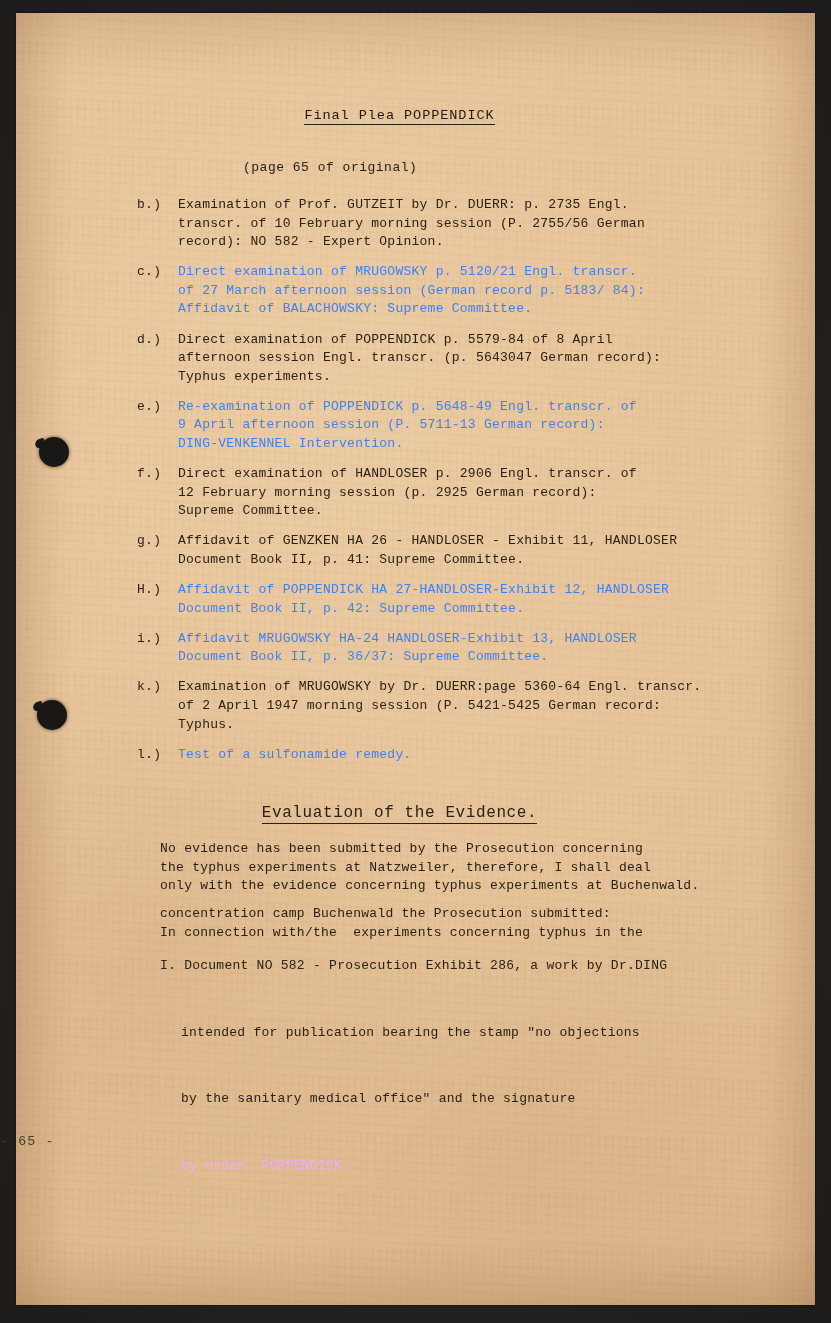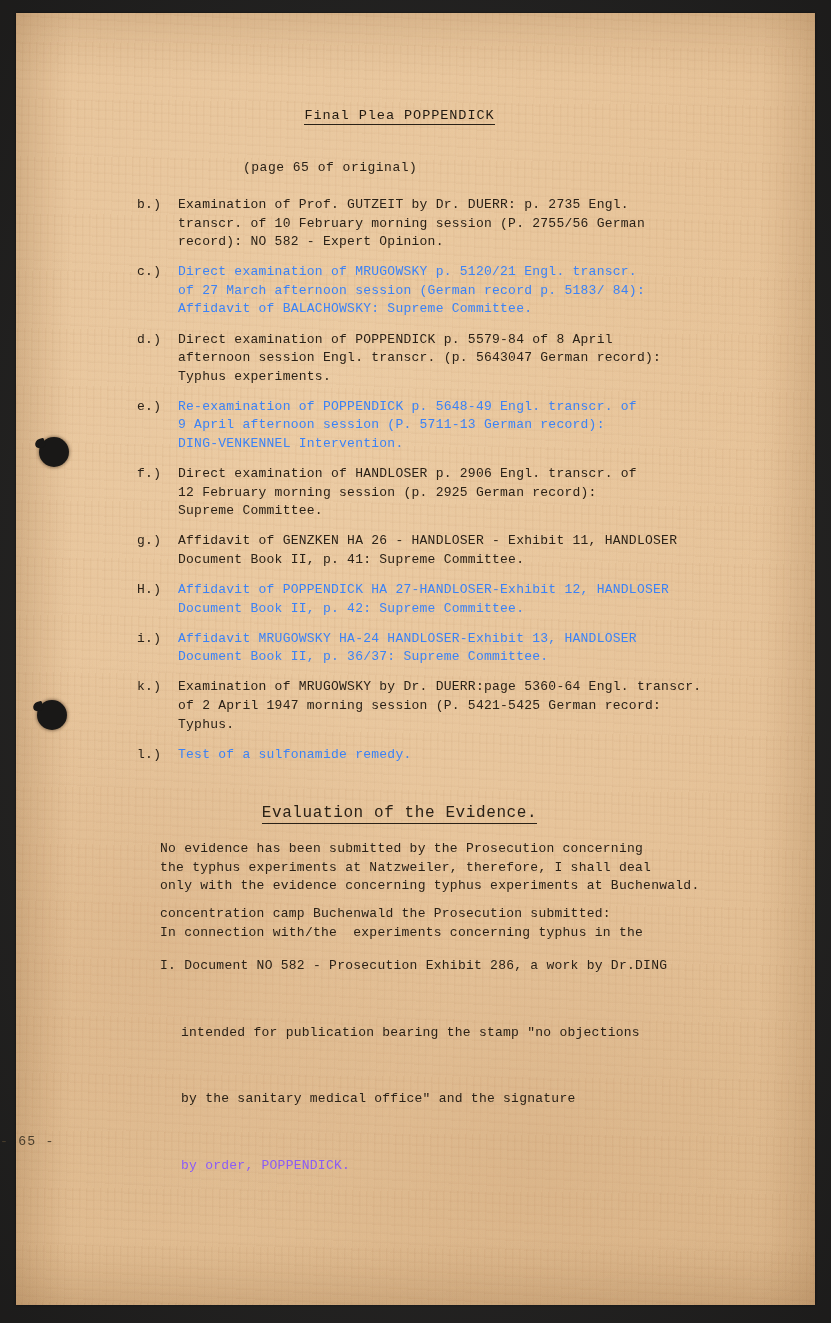--- a/index.html
+++ b/index.html
@@ -189,21 +189,21 @@
 
   #item-I {
     position: absolute;
     left: 160px;
     top: 957px;
     width: 610px;
     padding-left: 0;
   }
   #item-I .ln { display: block; white-space: pre; }
   #item-I .ln.ind { padding-left: 21px; margin-top: 48px; }
-  #item-I .ln.strong { color: #8b5cf6; }
+  #item-I .ln.strong { color: #f0abfc; }
 
   .page-number {
     position: absolute;
     left: 0;
     top: 1133px;
     width: 799px;
     text-align: left;
     font-size: 13.2px;
     letter-spacing: 1.2px;
     color: #4a3e2c;

